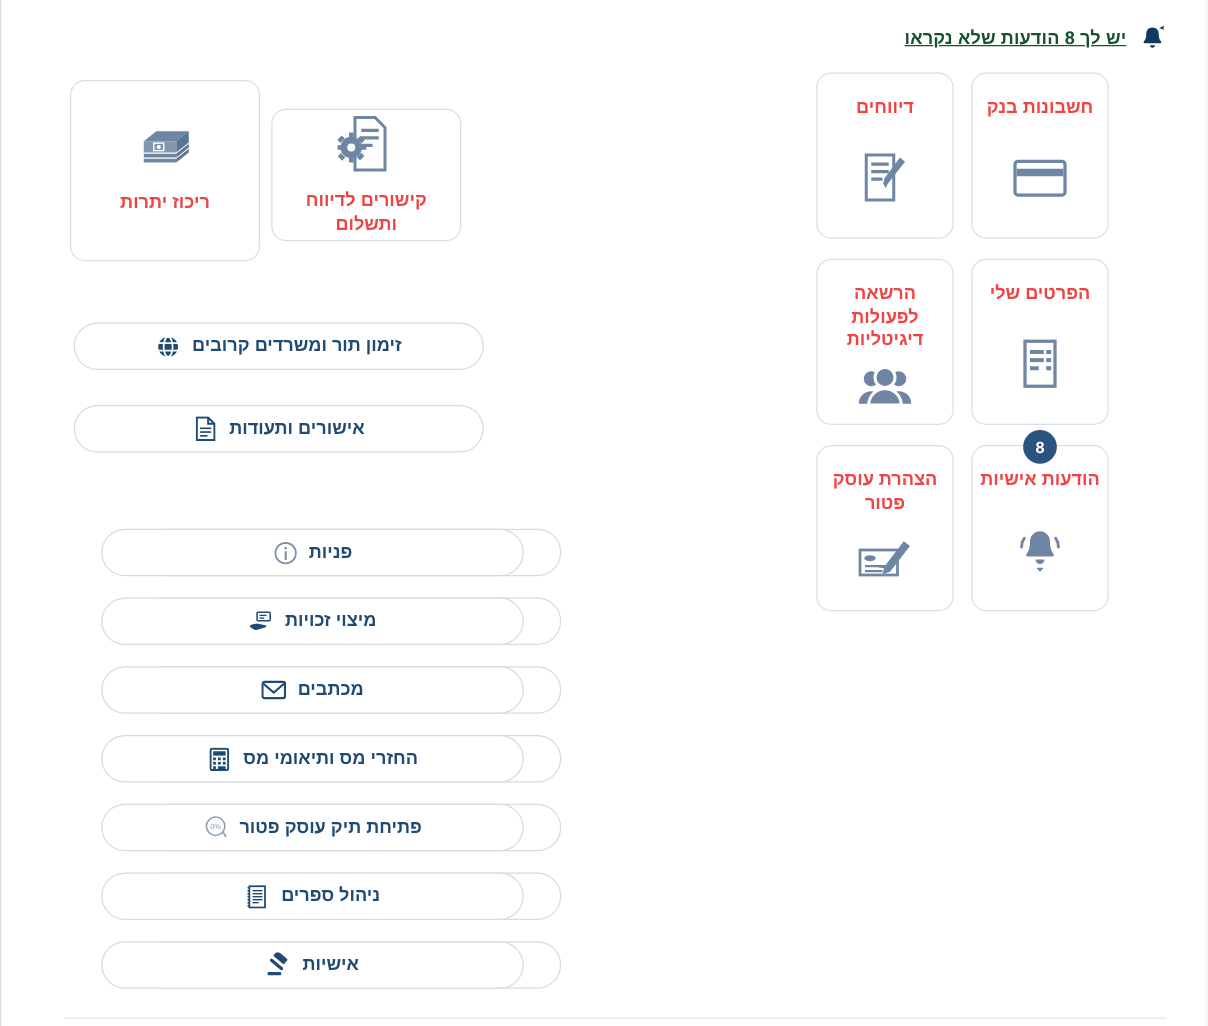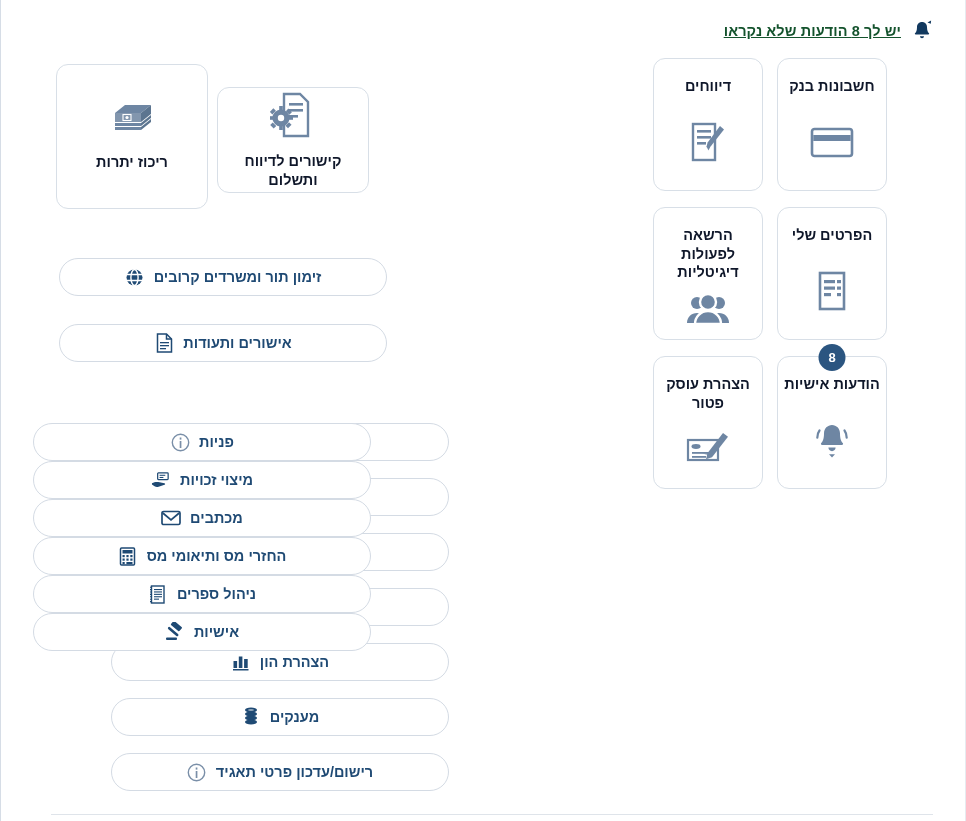--- a/index.html
+++ b/index.html
@@ -69,21 +69,21 @@
     flex-direction: column;
     align-items: center;
     justify-content: flex-start;
     padding: 18px 6px 10px 6px;
     cursor: pointer;
     box-shadow: 0 0 0 rgba(0,0,0,0);
   }
   .tile-title {
     font-size: 14.5px;
     font-weight: bold;
-    color: #0f172a;
+    color: #ef4444;
     text-align: center;
     line-height: 1.28;
     margin-bottom: 8px;
     width: 100%;
   }
   .tile-icon {
     flex: 1 1 auto;
     display: flex;
     align-items: center;
     justify-content: center;
@@ -163,24 +163,25 @@
     top: 423px;
     left: 110px;
     width: 338px;
     display: flex;
     flex-direction: column;
     gap: 17px;
   }
   .col-right {
     position: absolute;
     top: 423px;
-    right: 594px;
+    right: 546px;
     width: 338px;
     display: flex;
     flex-direction: column;
+    gap: 17px;
   }
 
   .footer-rule {
     position: absolute;
     left: 50px;
     right: 32px;
     top: 814px;
     height: 1px;
     background: #dfe4ea;
   }
@@ -489,20 +490,30 @@
           <rect x="11.3" y="8" width="2.2" height="2.2" fill="#1f4a74"></rect>
           <rect x="3.5" y="11.5" width="2.2" height="2.2" fill="#1f4a74"></rect>
           <rect x="7.4" y="11.5" width="2.2" height="2.2" fill="#1f4a74"></rect>
           <rect x="11.3" y="11.5" width="2.2" height="2.2" fill="#1f4a74"></rect>
           <rect x="3.5" y="15" width="2.2" height="2.2" fill="#1f4a74"></rect>
           <rect x="7.4" y="15" width="6.1" height="2.2" fill="#1f4a74"></rect>
         </svg>
       </span>
     </div>
 
+    <div class="pill">
+      <span class="pill-label">פתיחת תיק עוסק פטור</span>
+      <span class="pill-icon">
+        <svg width="20" height="20" viewBox="0 0 20 20">
+          <circle cx="9.5" cy="9" r="7.4" fill="none" stroke="#8e9fb4" stroke-width="1.3"></circle>
+          <text x="9.5" y="11.6" font-size="6" font-family="Liberation Sans, sans-serif" fill="#8e9fb4" text-anchor="middle">0%</text>
+          <path d="M15.5 14.2c1 .8 1.8 1.8 2 3" fill="none" stroke="#8e9fb4" stroke-width="1.3" stroke-linecap="round"></path>
+        </svg>
+      </span>
+    </div>
 
     <div class="pill">
       <span class="pill-label">ניהול ספרים</span>
       <span class="pill-icon">
         <svg width="17" height="19" viewBox="0 0 17 19">
           <rect x="2.5" y="1" width="12.5" height="17" fill="none" stroke="#1f4a74" stroke-width="1.4"></rect>
           <rect x="5" y="4" width="8" height="1.1" fill="#1f4a74"></rect>
           <rect x="5" y="6.4" width="8" height="1.1" fill="#1f4a74"></rect>
           <rect x="5" y="8.8" width="8" height="1.1" fill="#1f4a74"></rect>
           <rect x="5" y="11.2" width="8" height="1.1" fill="#1f4a74"></rect>

